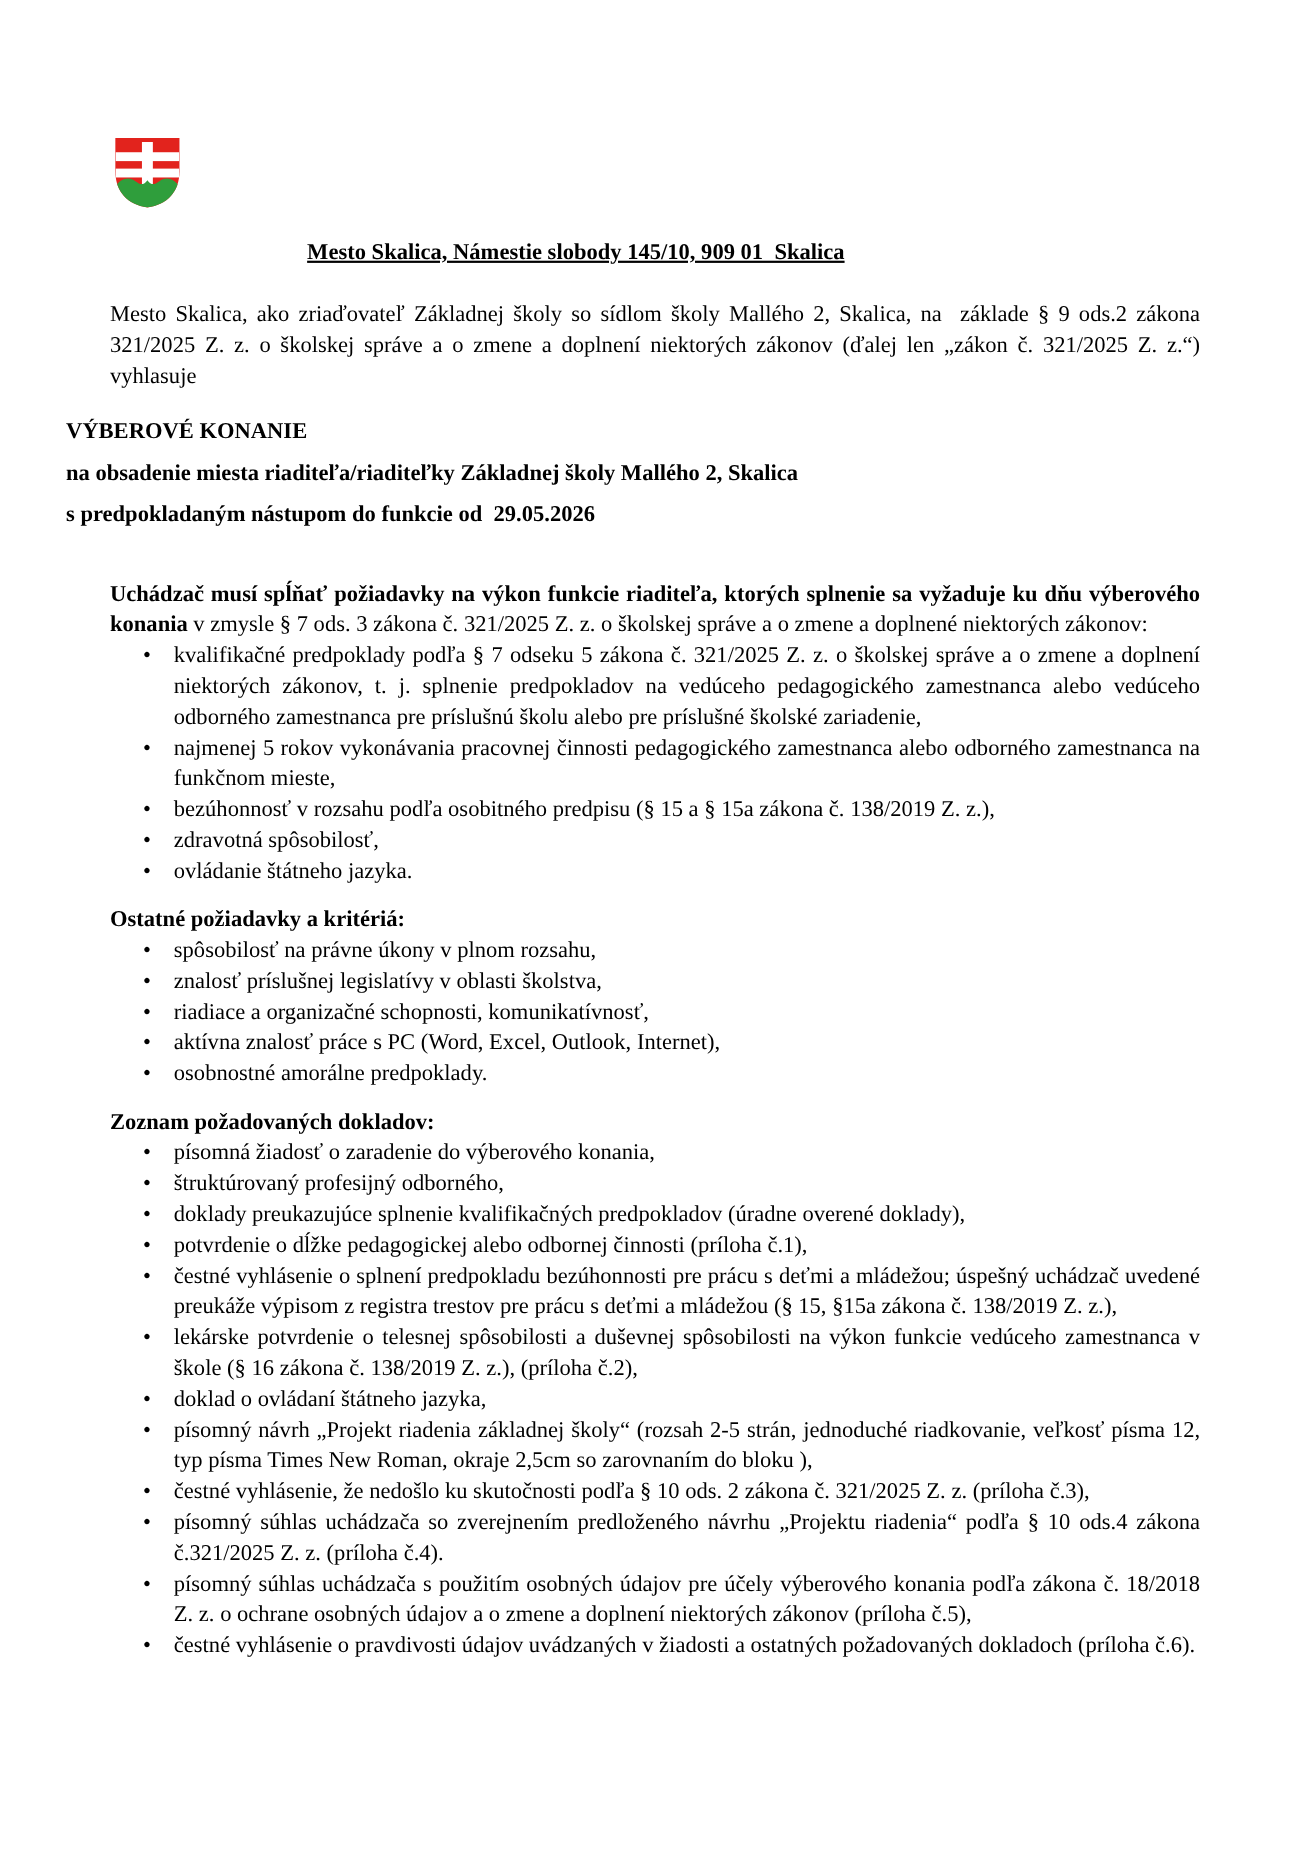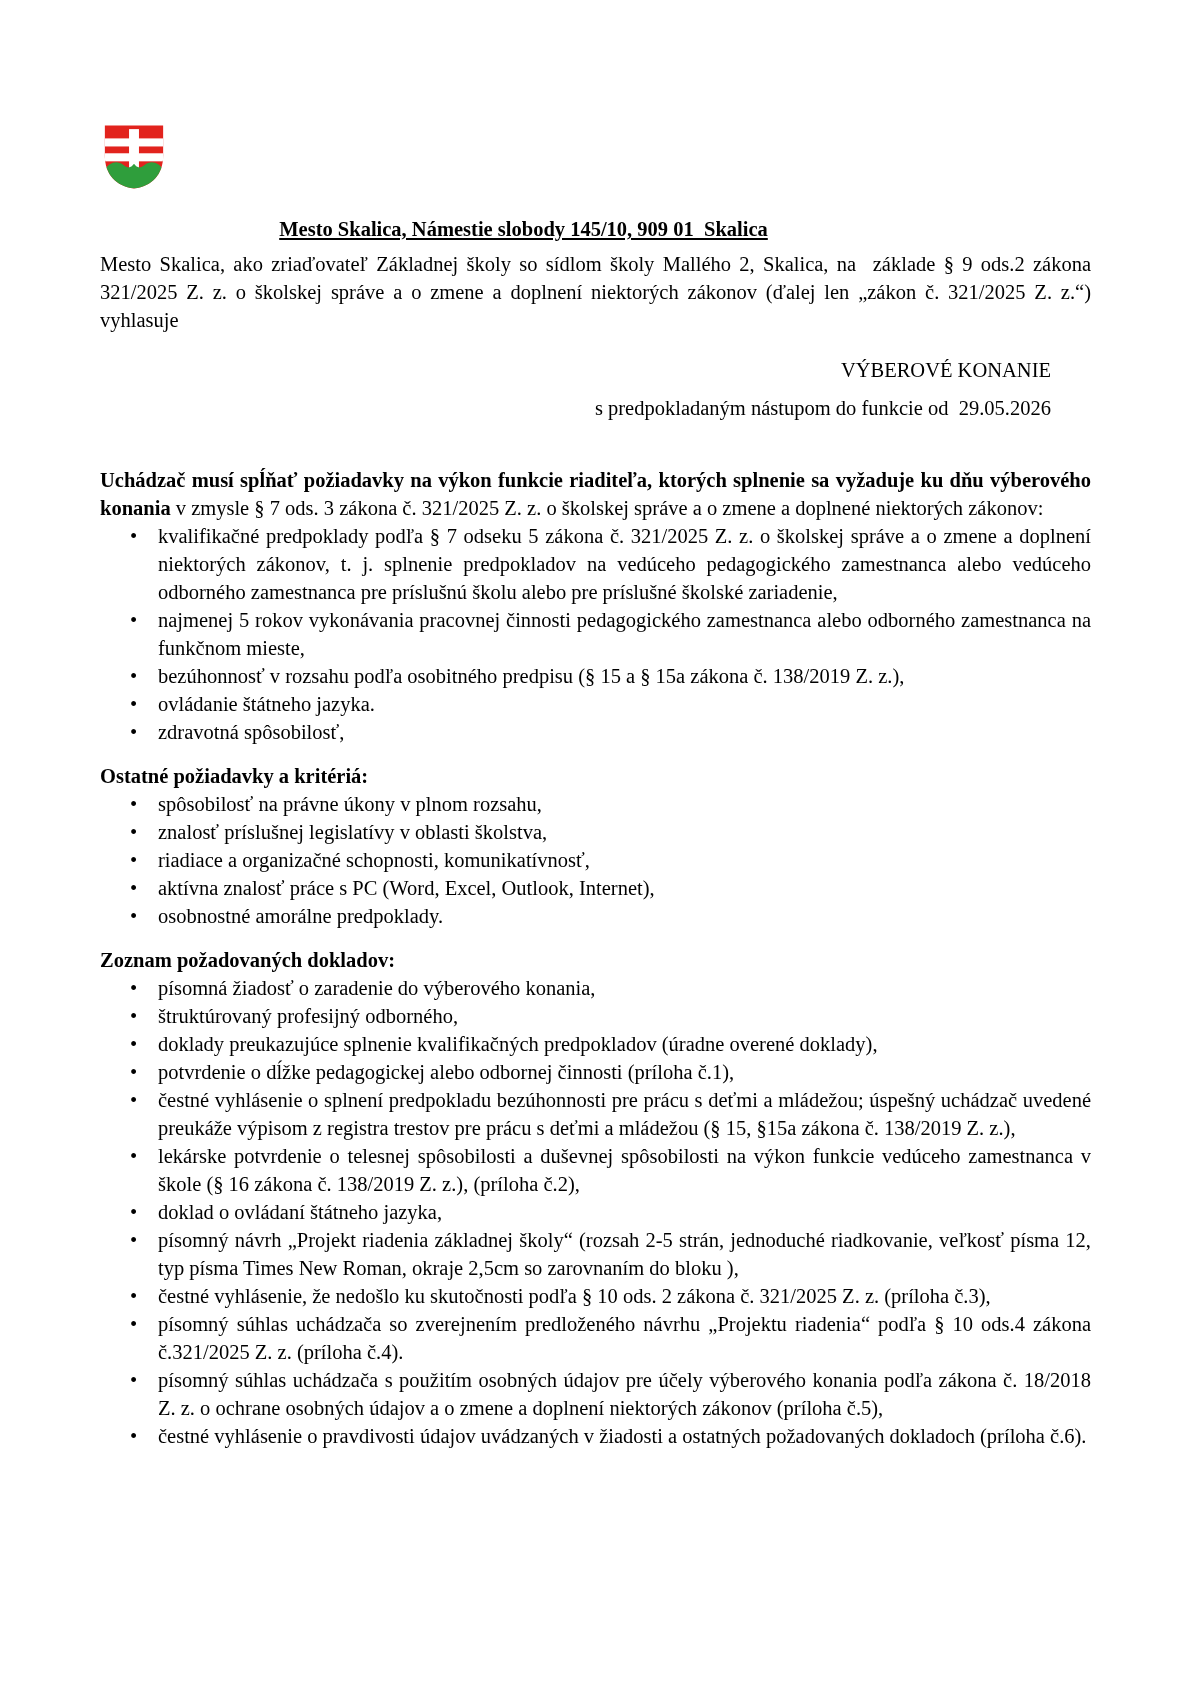--- a/index.html
+++ b/index.html
@@ -14,24 +14,24 @@
     width:1191px; height:1684px;
     padding:123px 100px 0 100px;
   }
   .logo { width:65px; height:68px; margin-left:3px; }
   .logo svg { width:62px; height:68px; display:block; }
   .doc-title {
     font-size:20.5px; font-weight:bold; text-decoration:underline;
     text-align:center; transform:translateX(-72px);
     margin-top:24px; white-space:pre-wrap;
   }
-  .intro { margin-top:7px; text-align:justify; }
+  .intro { margin-top:29px; text-align:justify; }
   .center-block { margin-top:22px; }
   .h-center {
-    text-align:right; font-weight:normal;
+    text-align:left; font-weight:bold;
     transform:translateX(-40px);
     margin-bottom:10px; white-space:pre-wrap;
   }
   .req-lead { margin-top:44px; text-align:justify; }
   .req-lead strong { font-weight:bold; }
   ul.bullets { list-style:none; }
   ul.bullets li {
     position:relative; padding-left:58px; text-align:justify;
   }
   ul.bullets li::before {
@@ -62,36 +62,37 @@
       </g>
     </svg>
   </div>
 
   <h1 class="doc-title">Mesto Skalica, Námestie slobody 145/10, 909 01&nbsp; Skalica</h1>
 
   <p class="intro">Mesto Skalica, ako zriaďovateľ Základnej školy so sídlom školy Mallého 2, Skalica, na&nbsp; základe § 9 ods.2 zákona 321/2025 Z. z. o školskej správe a o zmene a doplnení niektorých zákonov (ďalej len „zákon č. 321/2025 Z. z.“) vyhlasuje</p>
 
   <div class="center-block">
     <p class="h-center">VÝBEROVÉ KONANIE</p>
+    <p class="h-center">na obsadenie miesta riaditeľa/riaditeľky Základnej školy Mallého 2, Skalica</p>
     <p class="h-center">s predpokladaným nástupom do funkcie od&nbsp; 29.05.2026</p>
   </div>
 
   <p class="req-lead"><strong>Uchádzač musí spĺňať požiadavky na výkon funkcie riaditeľa, ktorých splnenie sa vyžaduje ku dňu výberového konania</strong><span> v zmysle § 7 ods. 3 zákona č. 321/2025 Z. z. o školskej správe a o zmene a doplnené niektorých zákonov:</span></p>
 
   <ul class="bullets">
 
       <li><span>kvalifikačné predpoklady podľa § 7 odseku 5 zákona č. 321/2025 Z. z. o školskej správe a o zmene a doplnení niektorých zákonov, t. j. splnenie predpokladov na vedúceho pedagogického zamestnanca alebo vedúceho odborného zamestnanca pre príslušnú školu alebo pre príslušné školské zariadenie,</span></li>
 
       <li><span>najmenej 5 rokov vykonávania pracovnej činnosti pedagogického zamestnanca alebo odborného zamestnanca na funkčnom mieste,</span></li>
 
       <li><span>bezúhonnosť v rozsahu podľa osobitného predpisu (§ 15 a § 15a zákona č. 138/2019 Z. z.),</span></li>
 
+      <li><span>zdravotná spôsobilosť,</span></li>
+
       <li><span>ovládanie štátneho jazyka.</span></li>
-
-      <li><span>zdravotná spôsobilosť,</span></li>
     </ul>
 
   <p class="section-heading">Ostatné požiadavky a kritériá:</p>
 
   <ul class="bullets">
 
       <li><span>spôsobilosť na právne úkony v plnom rozsahu,</span></li>
 
       <li><span>znalosť príslušnej legislatívy v oblasti školstva,</span></li>
 

